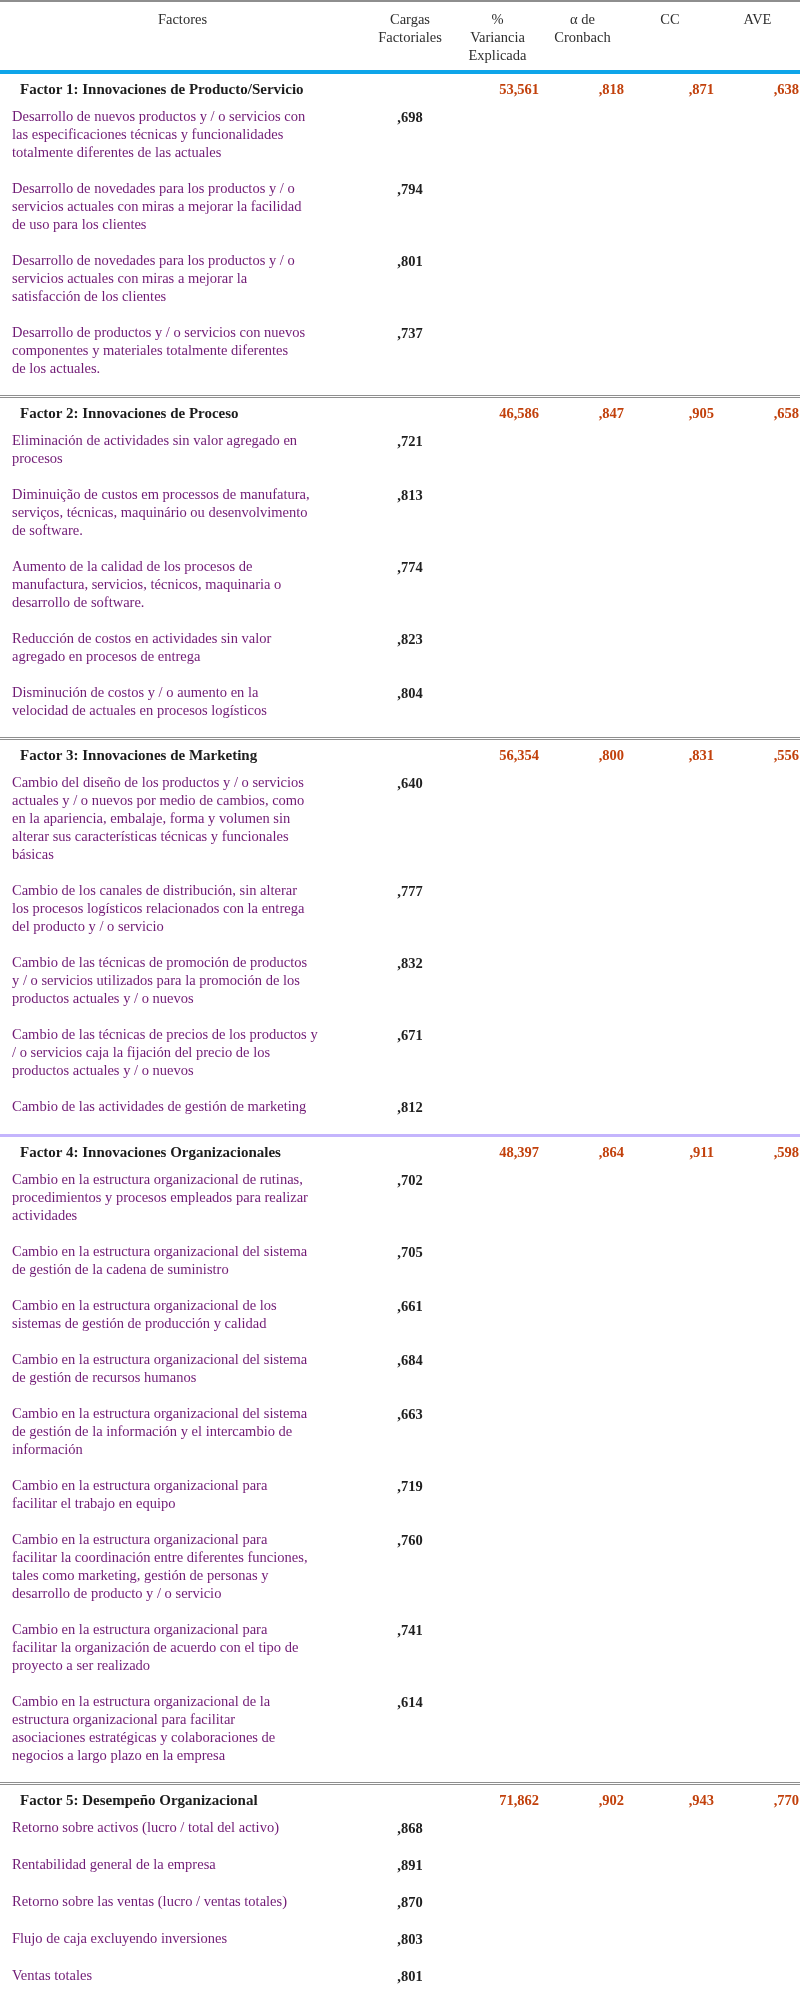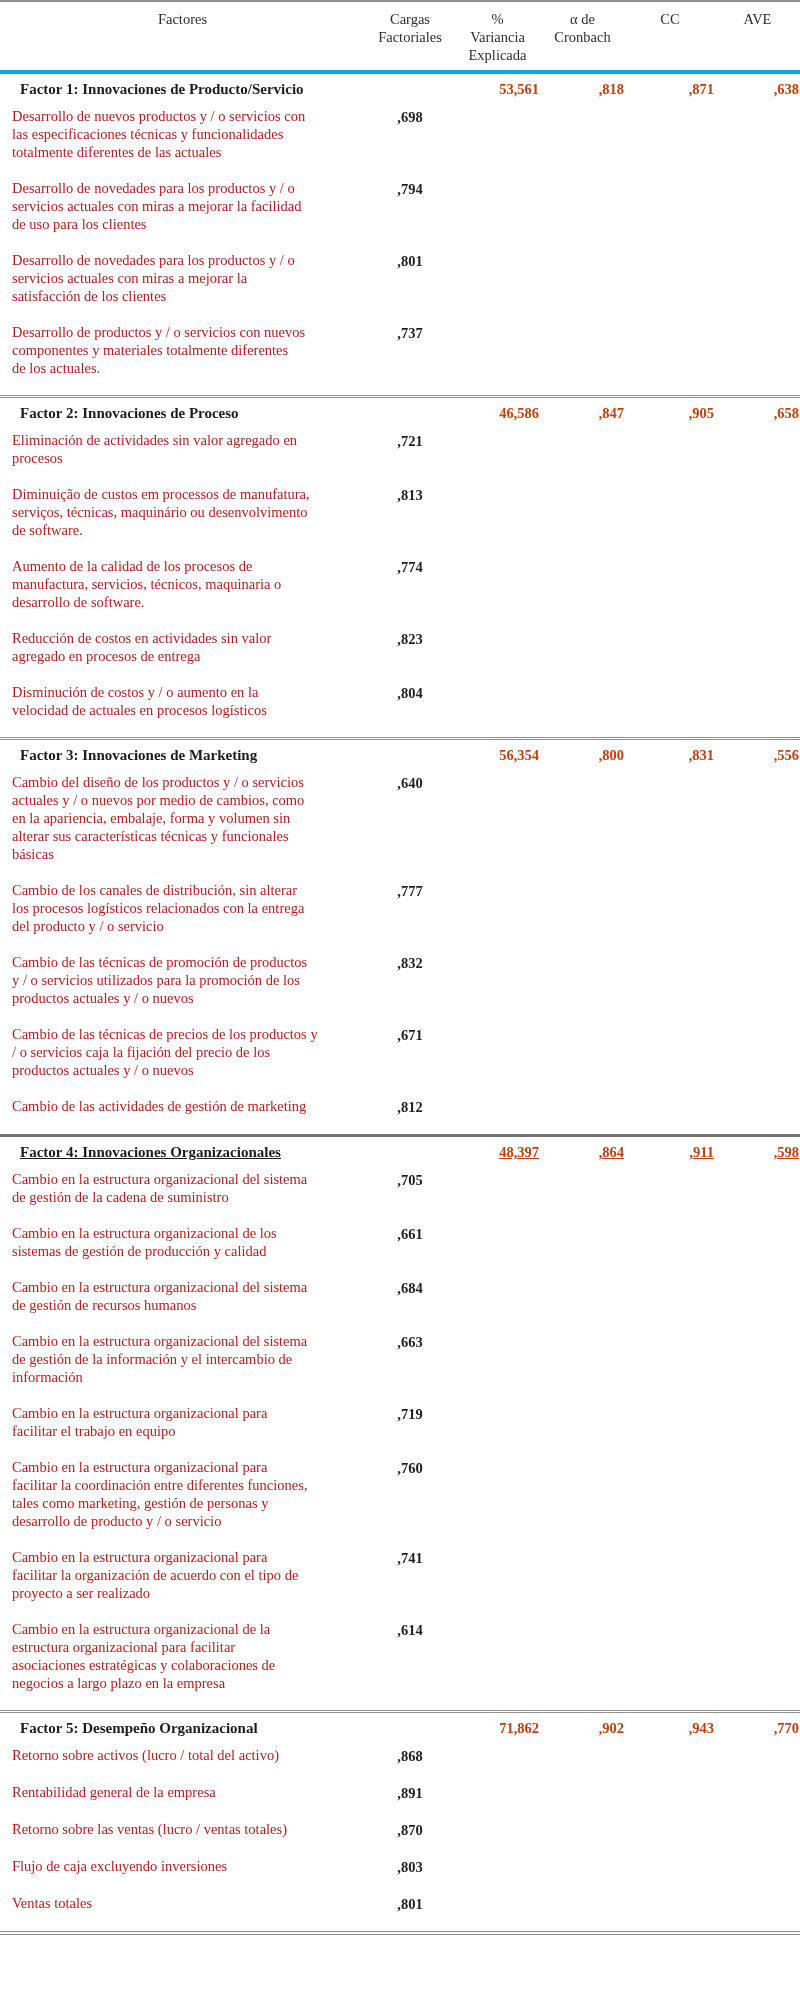--- a/index.html
+++ b/index.html
@@ -27,36 +27,36 @@
     vertical-align: top;
     white-space: pre-line;
     padding: 8px 0 6px 0;
     border-bottom: 4px solid #0ea5e9;
     color: #2e2e2e;
   }
   td { font-size: 14.5px; line-height: 18px; vertical-align: top; }
   td.item-text {
     padding: 0 6px 18px 12px;
     white-space: pre-line;
-    color: #b91c1c;
+    color: #701a75;
     margin-left: 24px;
   }
   td.loading {
     text-align: center;
     font-weight: bold;
     color: #1f1f1f;
     padding-bottom: 18px;
   }
   tr.factor-row td {
     border-top: 3px double #8f8f8f;
     padding-top: 6px;
     padding-bottom: 9px;
   }
   tr.factor-row.first td { border-top: none; }
-  tr.factor-row.green td { border-top: 3px solid #737373; text-decoration: underline; }
+  tr.factor-row.green td { border-top: 3px solid #c4b5fd; }
   td.factor-title {
     font-weight: bold;
     font-size: 15px;
     padding-left: 20px;
     color: #1c1c1c;
     white-space: pre-line;
   }
   td.num {
     text-align: right;
     font-weight: bold;
@@ -254,20 +254,30 @@
         </tr>
         <tr class="factor-row green">
           <td class="factor-title">Factor 4: Innovaciones  Organizacionales</td>
           <td class="num"></td>
           <td class="num">48,397</td>
           <td class="num">,864</td>
           <td class="num">,911</td>
           <td class="num">,598</td>
         </tr>
         <tr>
+          <td class="item-text">Cambio en la estructura organizacional de rutinas,
+procedimientos y procesos empleados para realizar
+actividades</td>
+          <td class="loading">,702</td>
+          <td></td>
+          <td></td>
+          <td></td>
+          <td></td>
+        </tr>
+        <tr>
           <td class="item-text">Cambio en la estructura organizacional del sistema
 de gestión de la cadena de suministro</td>
           <td class="loading">,705</td>
           <td></td>
           <td></td>
           <td></td>
           <td></td>
         </tr>
         <tr>
           <td class="item-text">Cambio en la estructura organizacional de los

